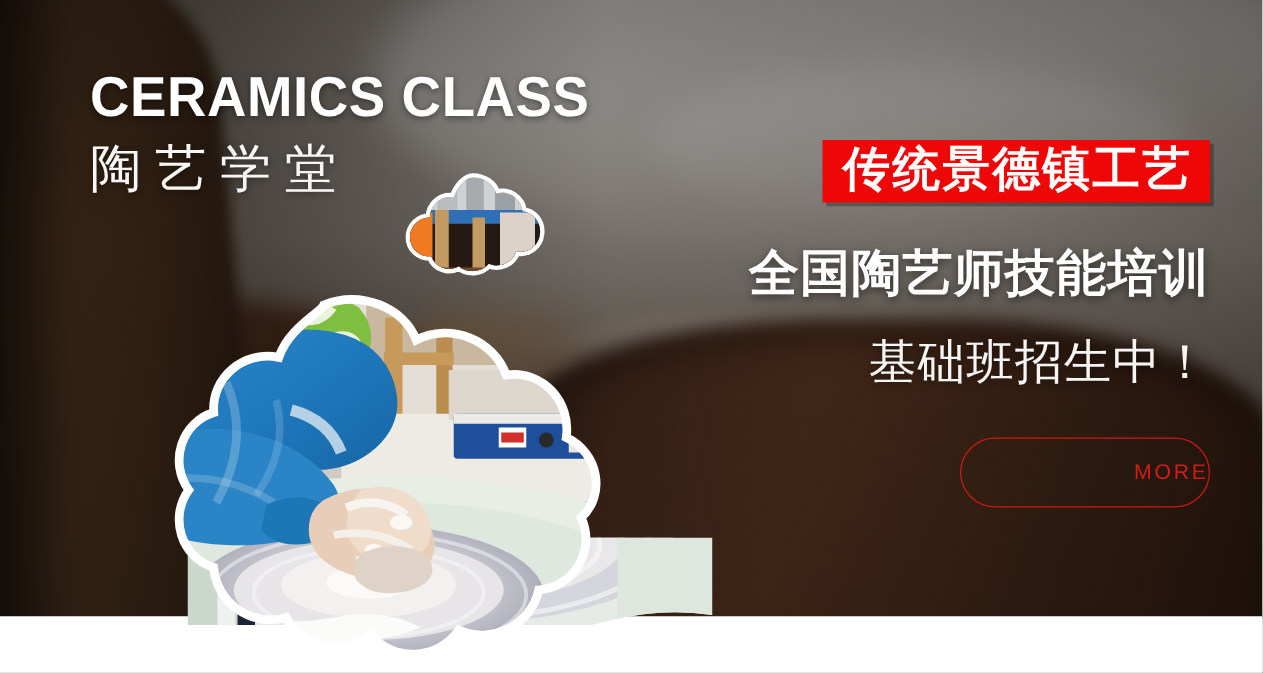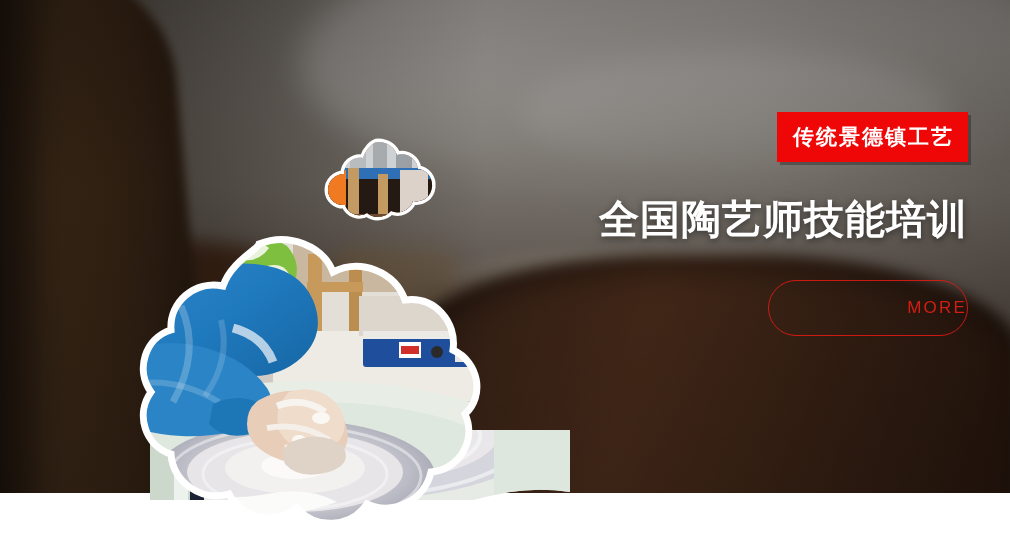--- a/index.html
+++ b/index.html
@@ -187,21 +187,21 @@
     right: 42px; top: 112px;
     width: 420px;
     z-index: 8;
     text-align: right;
   }
 
   .badge {
     display: inline-block;
     background: #ef0707;
     color: #ffffff;
-    font-size: 21px;
+    font-size: 38px;
     line-height: 31px;
     font-weight: 700;
     letter-spacing: 2px;
     padding: 9px 14px 10px 16px;
     box-shadow: 3px 3px 0 rgba(0,0,0,.28);
   }
 
   .headline-1 {
     margin: 34px 0 0 0;
     font-size: 40px;
@@ -254,20 +254,24 @@
     <div class="bg-chair"></div>
     <div class="bg-brownrim"></div>
     <div class="bg-brownpot"></div>
     <div class="bg-brownpot-left"></div>
     <div class="bg-floor"></div>
     <div class="bg-sleeve"></div>
     <div class="bg-sleeve-dark"></div>
     <div class="bg-scrim"></div>
   </div>
 
+  <div class="title-block">
+    <h1 class="title-en">CERAMICS CLASS</h1>
+    <h2 class="title-cn">陶艺学堂</h2>
+  </div>
 
   <div class="cloud cloud-small">
     <svg viewBox="0 0 120 90" width="120" height="90" aria-hidden="true">
       <defs>
         <clipPath id="clipSmall">
           <path d="M60 6
                    c10 0 17 6 19 13
                    c10 -3 20 4 21 14
                    c9 1 15 9 14 18
                    c-1 10 -10 16 -19 14
@@ -451,20 +455,21 @@
                c-2 -28 24 -50 52 -44
                c8 -24 34 -36 36 -42 z" fill="none" stroke="#ffffff" stroke-width="7"></path>
     </svg>
   </div>
 
   <div class="right-col">
     <div class="badge">传统景德镇工艺</div>
 
     <p class="headline-1">全国陶艺师技能培训</p>
 
+    <p class="headline-2">基础班招生中！</p>
 
     <div class="more-btn-wrap">
       <a class="more-btn" href="#">MORE</a>
     </div>
   </div>
 
   <div class="white-strip"></div>
 
   <svg class="cloud" style="left:150px; top:430px; width:420px; height:108px; z-index:5;" viewBox="0 0 420 108" width="420" height="108" aria-hidden="true">
     <defs>

